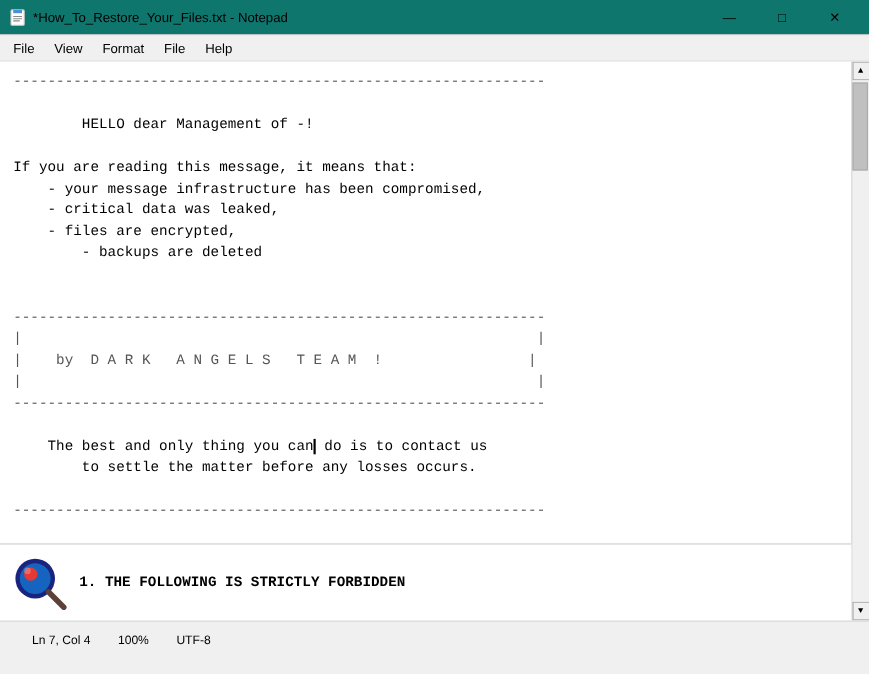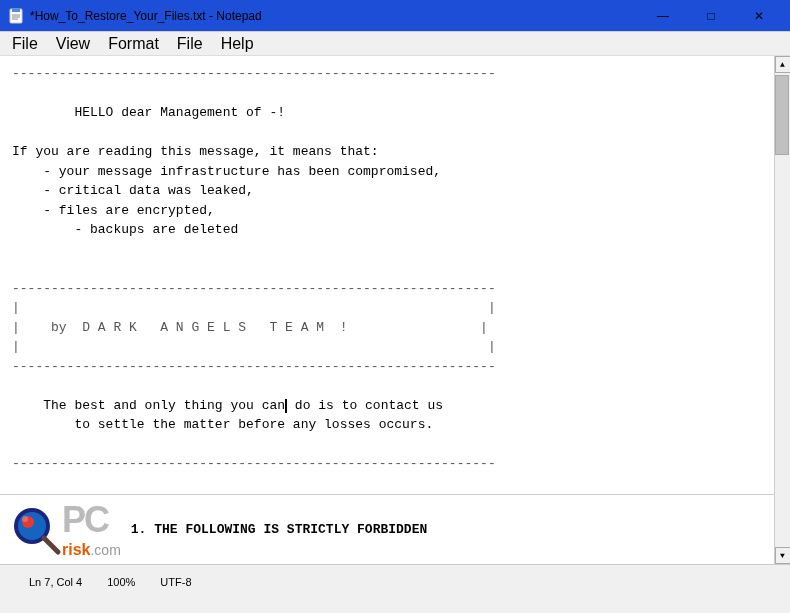--- a/index.html
+++ b/index.html
@@ -3,21 +3,21 @@
   <meta charset="utf-8">
   <style>
     * { margin: 0; padding: 0; box-sizing: border-box; }
     body { width: 790px; height: 613px; background: #f0f0f0; font-family: 'Courier New', monospace; overflow: hidden; }
 
     
     .titlebar {
       display: flex;
       align-items: center;
       justify-content: space-between;
-      background: #1d4ed8;
+      background: #0f766e;
       height: 32px;
       padding: 0 8px;
       border-bottom: 1px solid #ccc;
     }
     .titlebar-left {
       display: flex;
       align-items: center;
       gap: 6px;
     }
     .app-icon {
@@ -52,21 +52,21 @@
       display: flex;
       align-items: center;
       height: 24px;
       padding: 0 4px;
       background: #f0f0f0;
       border-bottom: 1px solid #ddd;
       gap: 2px;
     }
     .menu-item {
       font-family: 'Segoe UI', sans-serif;
-      font-size: 16px;
+      font-size: 12px;
       padding: 2px 8px;
       cursor: pointer;
       color: #000;
     }
 
     
     .editor-container {
       display: flex;
       width: 790px;
       height: 508px;
@@ -247,25 +247,20 @@
   <div class="watermark-bar">
     <div class="watermark-logo">
 
       <svg width="52" height="52" viewBox="0 0 52 52">
         <circle cx="22" cy="22" r="18" fill="#1a237e"></circle>
         <circle cx="22" cy="22" r="14" fill="#1565c0"></circle>
         <circle cx="18" cy="18" r="6" fill="#e53935"></circle>
         <circle cx="15" cy="15" r="3" fill="#ef9a9a" opacity="0.5"></circle>
         <line x1="34" y1="34" x2="48" y2="48" stroke="#5d4037" stroke-width="5" stroke-linecap="round"></line>
       </svg>
-      <div>
-        <span style="font-family: Arial Black, sans-serif; font-size: 36px; font-weight: 900; color: #bbb; letter-spacing: -2px;">PC</span>
-        <br>
-        <span style="font-family: Arial, sans-serif; font-size: 16px; font-weight: bold; color: #e65c00;">risk</span><span style="font-family: Arial, sans-serif; font-size: 14px; color: #999;">.com</span>
-      </div>
     </div>
     <div class="watermark-warning">
       <span>1. THE FOLLOWING IS STRICTLY FORBIDDEN</span>
     </div>
   </div>
 </div>
 
 <div class="statusbar">
   <div class="status-section">
     <span>Ln 7, Col 4</span>

